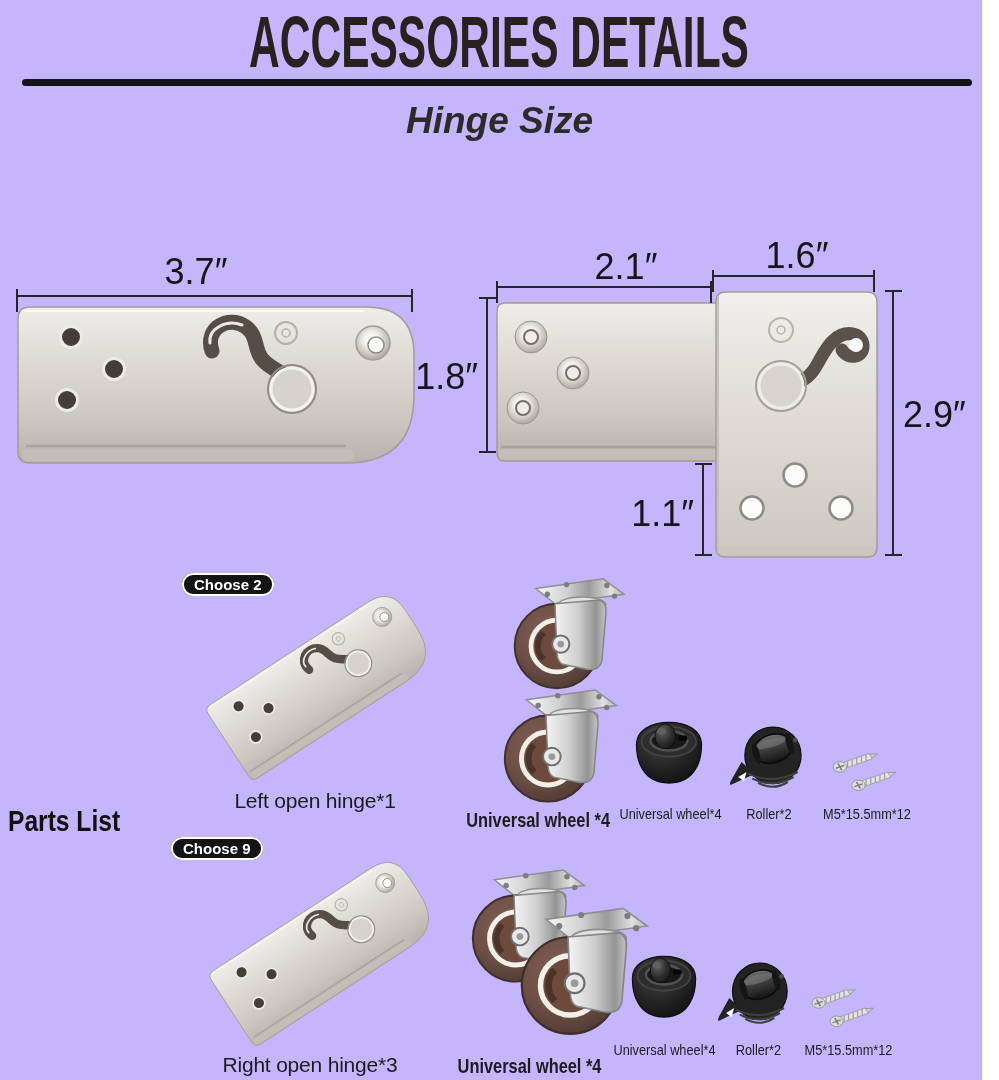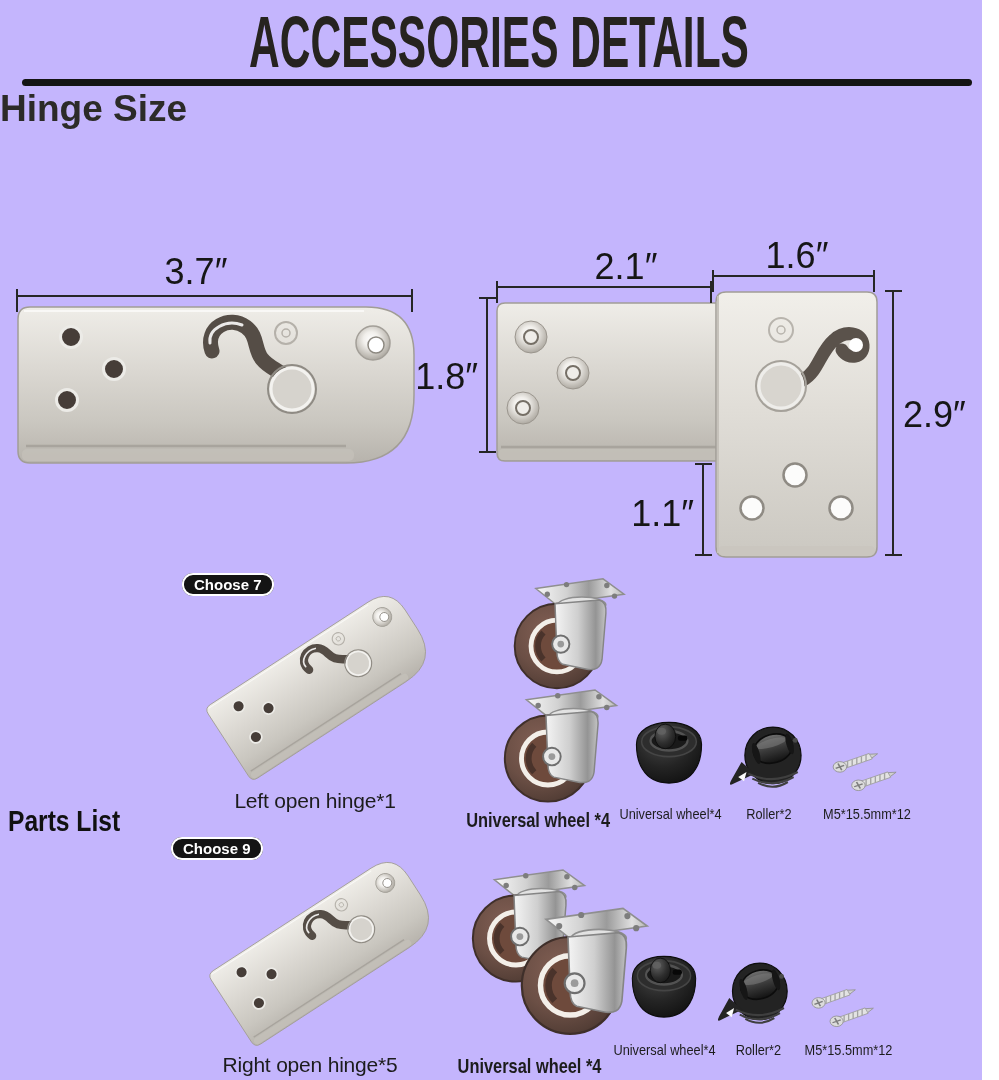--- a/index.html
+++ b/index.html
@@ -3,21 +3,21 @@
 <meta charset="utf-8">
 <style>
   html,body{margin:0;padding:0;background:#ffffff;}
   .page{position:relative;width:982px;height:1080px;background:#c4b5fd;overflow:hidden;
         font-family:"Liberation Sans",sans-serif;color:#1b1b1b;}
   .abs{position:absolute;}
   .title-wrap{left:0;top:0;width:999px;text-align:center;}
   .title-text{display:inline-block;font-size:50px;font-weight:700;letter-spacing:0px;
               color:#26231f;transform:scale(0.85,1.45);transform-origin:center top;white-space:nowrap;}
   .divider{left:22px;top:79px;width:950px;height:7px;background:#141414;border-radius:4px;}
-  .subtitle{left:0;top:88px;width:999px;font-size:37px;font-weight:700;color:#2c2b28;}
+  .subtitle{left:0;top:100px;width:999px;text-align:center;font-size:37px;font-weight:700;color:#2c2b28;font-style:italic;}
   .parts-heading{left:8px;top:804px;font-size:30px;font-weight:700;color:#111;
                  transform:scaleX(0.82);transform-origin:left center;white-space:nowrap;}
   .badge{background:#141414;color:#ffffff;font-size:15px;font-weight:700;
          padding:3px 12px;border-radius:11px;white-space:nowrap;box-shadow:0 0 0 2px #fff inset;}
   .cap{position:absolute;text-align:center;color:#1c1c1c;white-space:nowrap;}
   .cap-hinge{font-size:21px;letter-spacing:-0.2px;}
   .cap-wheel{font-size:21px;font-weight:700;transform:scaleX(0.78);transform-origin:center;}
   .cap-sm{font-size:15px;transform:scaleX(0.85);transform-origin:center;}
   svg{display:block;}
   text{font-family:"Liberation Sans",sans-serif;fill:#161616;}
@@ -238,21 +238,21 @@
     <g stroke="#262626" stroke-width="2">
       <line x1="703" y1="464" x2="703" y2="555"></line>
       <line x1="695" y1="464" x2="712" y2="464"></line>
       <line x1="695" y1="555" x2="712" y2="555"></line>
     </g>
     <text class="dim" x="694" y="526" text-anchor="end">1.1″</text>
   </svg>
 
   <div class="abs parts-heading">Parts List</div>
 
-  <div class="abs badge" style="left:182px;top:573px">Choose 7</div>
+  <div class="abs badge" style="left:182px;top:573px">Choose 2</div>
 
   <svg class="abs" style="left:175px;top:577px" width="270" height="215" viewBox="0 0 270 215" xmlns="http://www.w3.org/2000/svg" xmlns:xlink="http://www.w3.org/1999/xlink">
     <use href="#hingeArt" xlink:href="#hingeArt" transform="translate(28,131) rotate(-33) scale(0.56)"></use>
   </svg>
   <div class="cap cap-hinge" style="left:165px;top:789px;width:300px">Left open hinge*1</div>
 
   <svg class="abs" style="left:483px;top:570px" width="190" height="240" viewBox="0 0 190 240" xmlns="http://www.w3.org/2000/svg" xmlns:xlink="http://www.w3.org/1999/xlink">
     <use href="#casterArt" xlink:href="#casterArt" transform="translate(24,5) scale(0.96)"></use>
     <use href="#casterArt" xlink:href="#casterArt" transform="translate(14,116) scale(0.98)"></use>
   </svg>
@@ -271,21 +271,21 @@
   <svg class="abs" style="left:827px;top:748px" width="80" height="46" viewBox="0 0 95 70" preserveAspectRatio="none" xmlns="http://www.w3.org/2000/svg" xmlns:xlink="http://www.w3.org/1999/xlink">
     <use href="#screwsArt" xlink:href="#screwsArt"></use>
   </svg>
   <div class="cap cap-sm" style="left:812px;top:805px;width:110px">M5*15.5mm*12</div>
 
   <div class="abs badge" style="left:171px;top:837px">Choose 9</div>
 
   <svg class="abs" style="left:178px;top:843px" width="270" height="215" viewBox="0 0 270 215" xmlns="http://www.w3.org/2000/svg" xmlns:xlink="http://www.w3.org/1999/xlink">
     <use href="#hingeArt" xlink:href="#hingeArt" transform="translate(28,131) rotate(-33) scale(0.56)"></use>
   </svg>
-  <div class="cap cap-hinge" style="left:160px;top:1053px;width:300px">Right open hinge*5</div>
+  <div class="cap cap-hinge" style="left:160px;top:1053px;width:300px">Right open hinge*3</div>
 
   <svg class="abs" style="left:455px;top:860px" width="215" height="200" viewBox="0 0 215 200" xmlns="http://www.w3.org/2000/svg" xmlns:xlink="http://www.w3.org/1999/xlink">
     <use href="#casterArt" xlink:href="#casterArt" transform="translate(10,6) scale(0.98)"></use>
     <use href="#casterArt" xlink:href="#casterArt" transform="translate(58,44) scale(1.1)"></use>
   </svg>
   <div class="cap cap-wheel" style="left:440px;top:1054px;width:160px">Universal wheel *4</div>
 
   <svg class="abs" style="left:628px;top:952px" width="72" height="72" viewBox="0 0 100 82" preserveAspectRatio="none" xmlns="http://www.w3.org/2000/svg" xmlns:xlink="http://www.w3.org/1999/xlink">
     <use href="#ballArt" xlink:href="#ballArt"></use>
   </svg>

